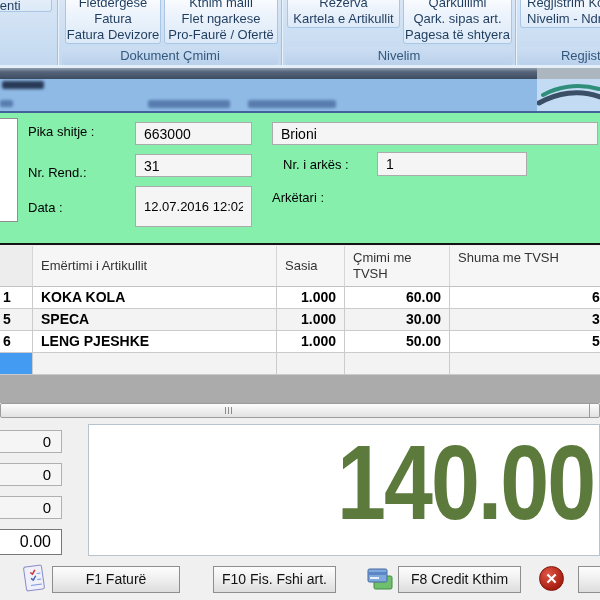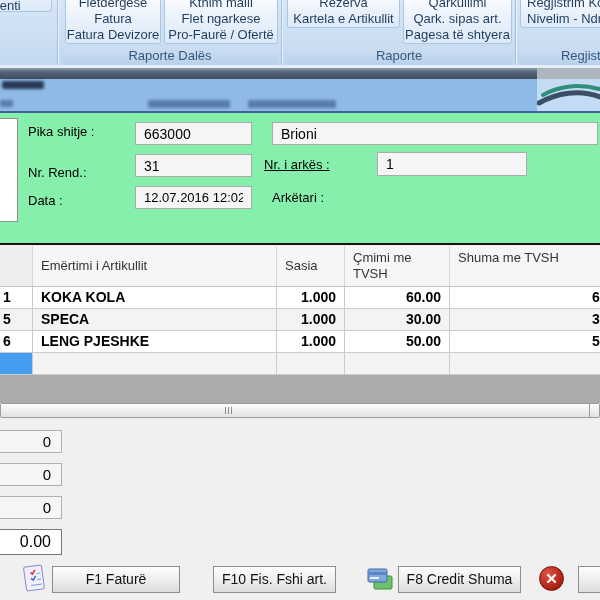--- a/index.html
+++ b/index.html
@@ -93,32 +93,32 @@
     <div class="rbtn" style="left:65px;top:-8px;width:96px;height:52px;">
       <span class="rline">Fletdërgesë</span>
       <span class="rline">Fatura</span>
       <span class="rline">Fatura Devizore</span>
     </div>
     <div class="rbtn" style="left:164px;top:-8px;width:114px;height:52px;">
       <span class="rline">Kthim malli</span>
       <span class="rline">Flet ngarkese</span>
       <span class="rline">Pro-Faurë / Ofertë</span>
     </div>
-    <div class="rgroup-label" style="left:62px;width:216px;">Raporte Dalës</div>
+    <div class="rgroup-label" style="left:62px;width:216px;">Dokument Çmimi</div>
 
     <div class="rbtn" style="left:287px;top:-8px;width:113px;height:36px;">
       <span class="rline">Rezerva</span>
       <span class="rline">Kartela e Artikullit</span>
     </div>
     <div class="rbtn" style="left:403px;top:-8px;width:109px;height:52px;">
       <span class="rline">Qarkullimi</span>
       <span class="rline">Qark. sipas art.</span>
       <span class="rline">Pagesa të shtyera</span>
     </div>
-    <div class="rgroup-label" style="left:285px;width:228px;">Raporte</div>
+    <div class="rgroup-label" style="left:285px;width:228px;">Nivelim</div>
 
     <div class="rbtn leftal" style="left:520px;top:-8px;width:100px;height:36px;">
       <span class="rline">Regjistrim Ko</span>
       <span class="rline">Nivelim - Ndr</span>
     </div>
     <div class="rgroup-label" style="left:518px;width:90px;padding-left:40px;">Regjistr</div>
   </div>
 
   <div class="darkstrip">
     <div class="light"></div>
@@ -138,25 +138,25 @@
 
   <div class="formarea">
     <div class="leftpanel"></div>
 
     <span class="flabel" style="left:28px;top:11px;">Pika shitje :</span>
     <input class="finput" style="left: 135px; top: 9px; width: 117px; height: 23px;" readonly="" value="663000">
     <input class="finput" style="left: 272px; top: 9px; width: 326px; height: 23px;" readonly="" value="Brioni">
 
     <span class="flabel" style="left:28px;top:52px;">Nr. Rend.:</span>
     <input class="finput" style="left: 135px; top: 41px; width: 117px; height: 23px;" readonly="" value="31">
-    <span class="flabel" style="left:264px;top:44px;text-decoration:underline;">Nr. i arkës :</span>
+    <span class="flabel" style="left:283px;top:44px;">Nr. i arkës :</span>
     <input class="finput" style="left: 377px; top: 39px; width: 150px; height: 24px;" readonly="" value="1">
 
-    <span class="flabel" style="left:28px;top:80px;">Data :</span>
-    <input class="finput" style="left: 135px; top: 73px; width: 117px; height: 23px; font-size: 13px;" readonly="" value="12.07.2016 12:02">
+    <span class="flabel" style="left:28px;top:87px;">Data :</span>
+    <input class="finput" style="left: 135px; top: 73px; width: 117px; height: 41px; font-size: 13px;" readonly="" value="12.07.2016 12:02">
     <span class="flabel" style="left:272px;top:77px;">Arkëtari :</span>
   </div>
 
   <div class="blackline"></div>
 
   <div class="grid">
     <div class="hcell" style="left:0;width:33px;background:#EDEDED;"></div>
     <div class="hcell" style="left:33px;width:244px;line-height:32px;">Emërtimi i Artikullit</div>
     <div class="hcell" style="left:277px;width:68px;line-height:32px;">Sasia</div>
     <div class="hcell" style="left:345px;width:105px;">Çmimi me TVSH</div>
@@ -199,37 +199,40 @@
     <span class="grip" style="left:230px;"></span>
     <span class="splitbreak"></span>
   </div>
 
   <div class="bottom">
     <input class="sfield" style="top: 12px;" readonly="" value="0">
     <input class="sfield" style="top: 45px;" readonly="" value="0">
     <input class="sfield" style="top: 78px;" readonly="" value="0">
     <input class="sfield white" style="top: 111px;" readonly="" value="0.00">
 
+    <div class="bigbox">
+      <span class="totaltxt">140.00</span>
+    </div>
 
     <span class="iconbox" style="left:22px;top:146px;">
       <svg width="24" height="29" viewBox="0 0 24 29">
         <rect x="3" y="2" width="18" height="24" rx="2" transform="rotate(-8 12 14)" fill="#F0F0FB" stroke="#8A8ACA"></rect>
         <path d="M9 8 l2 2 3-4" stroke="#CC3333" stroke-width="1.5" fill="none" transform="rotate(-8 12 14)"></path>
         <path d="M9 14 l2 2 3-4" stroke="#4466BB" stroke-width="1.5" fill="none" transform="rotate(-8 12 14)"></path>
         <path d="M15 10 h4 M15 16 h4 M8 21 h11" stroke="#7799DD" stroke-width="1" transform="rotate(-8 12 14)"></path>
       </svg>
     </span>
     <div class="pbtn" style="left:52px;width:128px;">F1 Faturë</div>
     <div class="pbtn" style="left:213px;width:123px;">F10 Fis. Fshi art.</div>
     <span class="iconbox" style="left:366px;top:147px;">
       <svg width="28" height="28" viewBox="0 0 28 28">
         <rect x="8" y="11" width="18" height="13" rx="1.5" fill="#6FBF6F" stroke="#3E8E3E"></rect>
         <rect x="2" y="4" width="19" height="13" rx="1.5" fill="#7FA8DC" stroke="#44699F"></rect>
         <rect x="2" y="7" width="19" height="3" fill="#5B85C4"></rect>
         <rect x="4" y="12" width="9" height="2" fill="#E8F0FA"></rect>
       </svg>
     </span>
-    <div class="pbtn" style="left:398px;width:123px;">F8 Credit Shuma</div>
+    <div class="pbtn" style="left:398px;width:123px;">F8 Credit Kthim</div>
     <div class="closebtn">✕</div>
     <div class="pbtn" style="left:578px;width:60px;"></div>
   </div>
 
 </div>
 
 </body></html>

